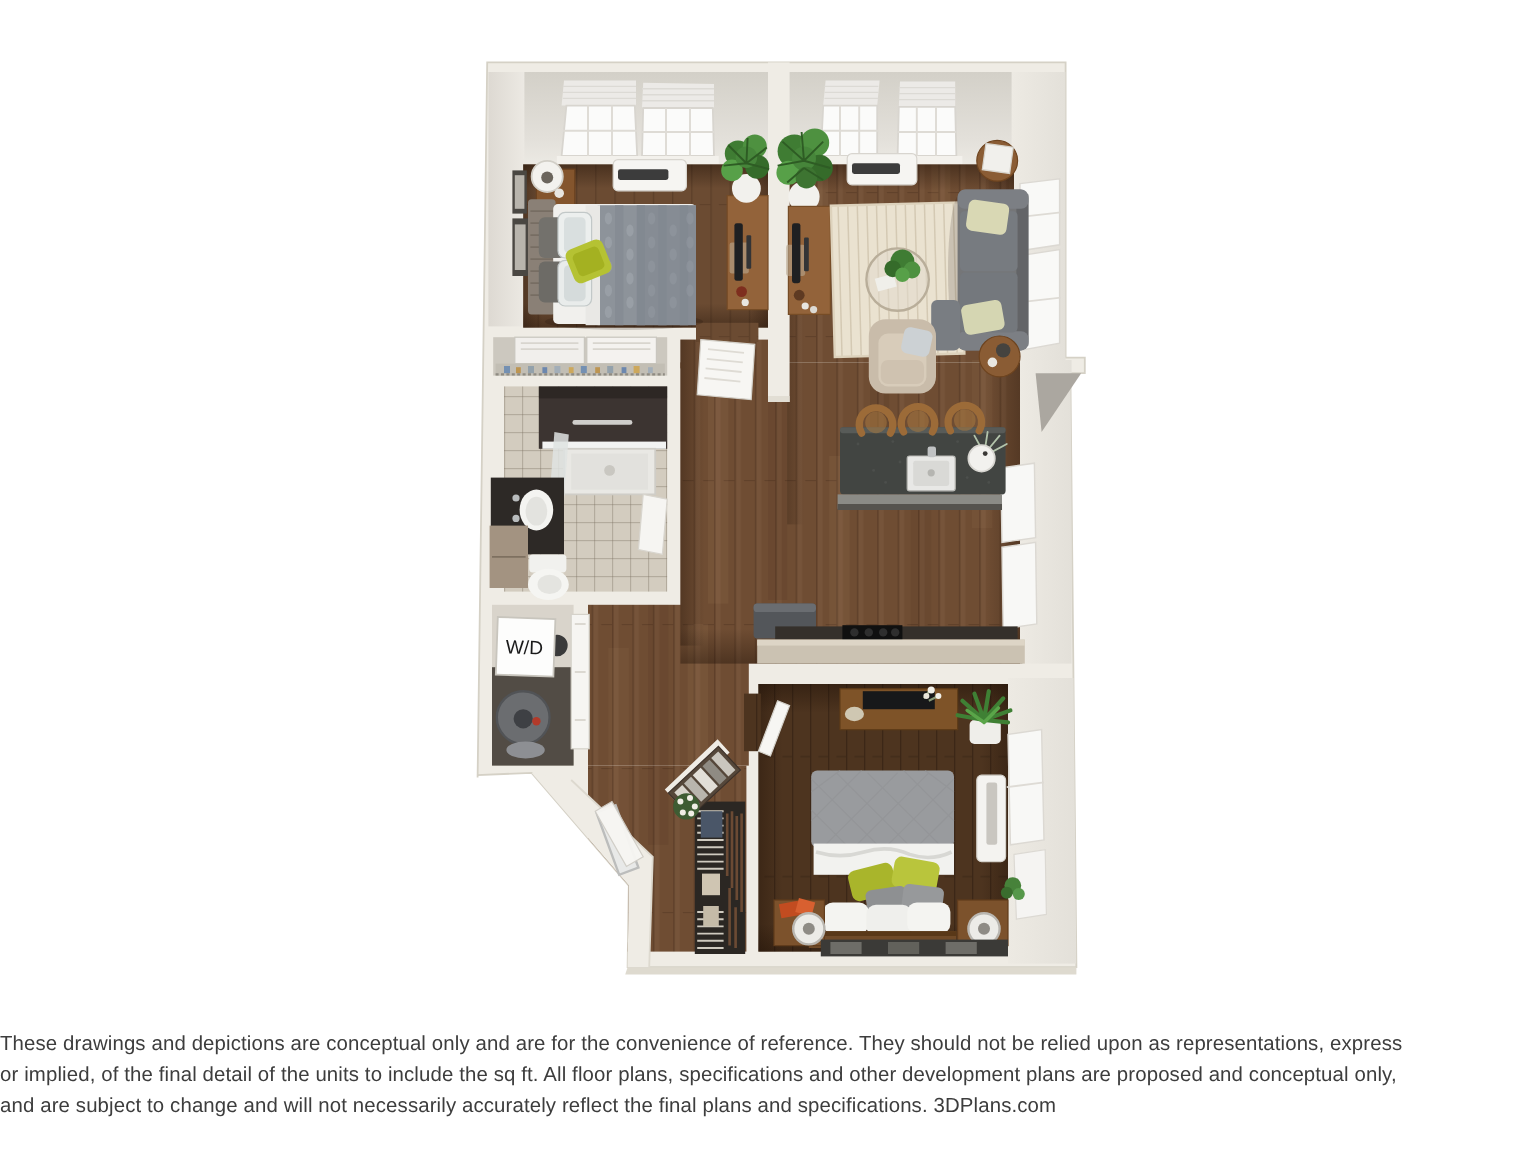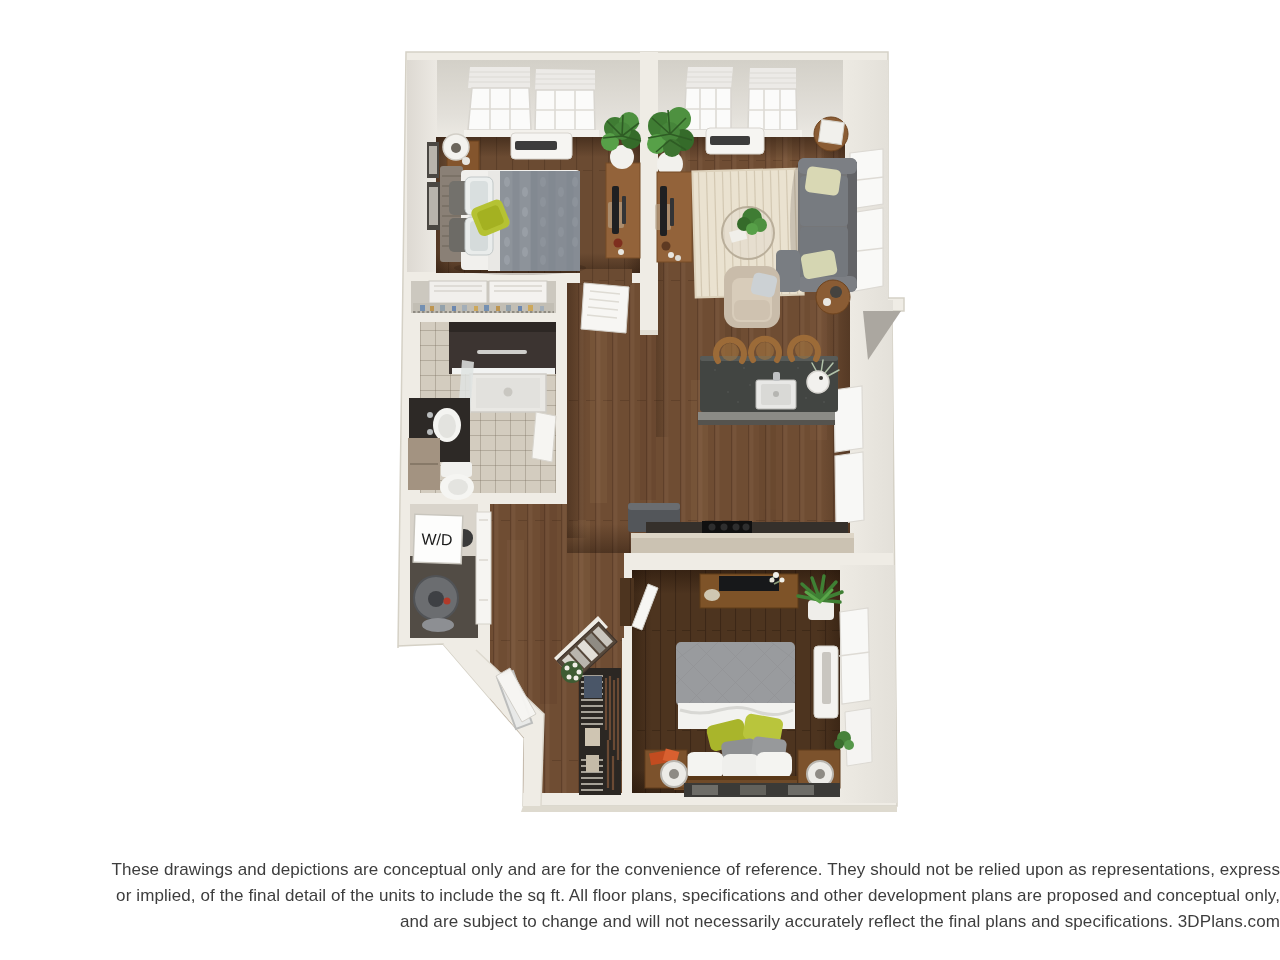--- a/index.html
+++ b/index.html
@@ -1,17 +1,17 @@
 <!DOCTYPE html>
 <html><head>
 <meta charset="utf-8">
 <style>
   html,body{margin:0;padding:0;background:#ffffff;}
   .page{width:1280px;height:960px;position:relative;background:#ffffff;font-family:"Liberation Sans", sans-serif;}
-  .disc{position:absolute;left:0;top:857px;width:1280px;text-align:right;color:#3d3d3d;font-size:17px;line-height:26px;letter-spacing:0.1px;}
+  .disc{position:absolute;left:0;top:857px;width:1280px;text-align:left;color:#3d3d3d;font-size:17px;line-height:26px;letter-spacing:0.1px;}
 </style>
 </head>
 <body>
 <div class="page">
 <svg width="1280" height="960" viewBox="0 0 1280 960" xmlns="http://www.w3.org/2000/svg">
 <defs>
   <pattern id="wdA" width="17" height="120" patternUnits="userSpaceOnUse">
     <rect width="17" height="120" fill="#6f4d33"></rect>
     <rect x="0" width="1.2" height="120" fill="rgba(35,18,7,0.22)"></rect>
     <rect x="8" y="40" width="9" height="1" fill="rgba(35,18,7,0.18)"></rect>

